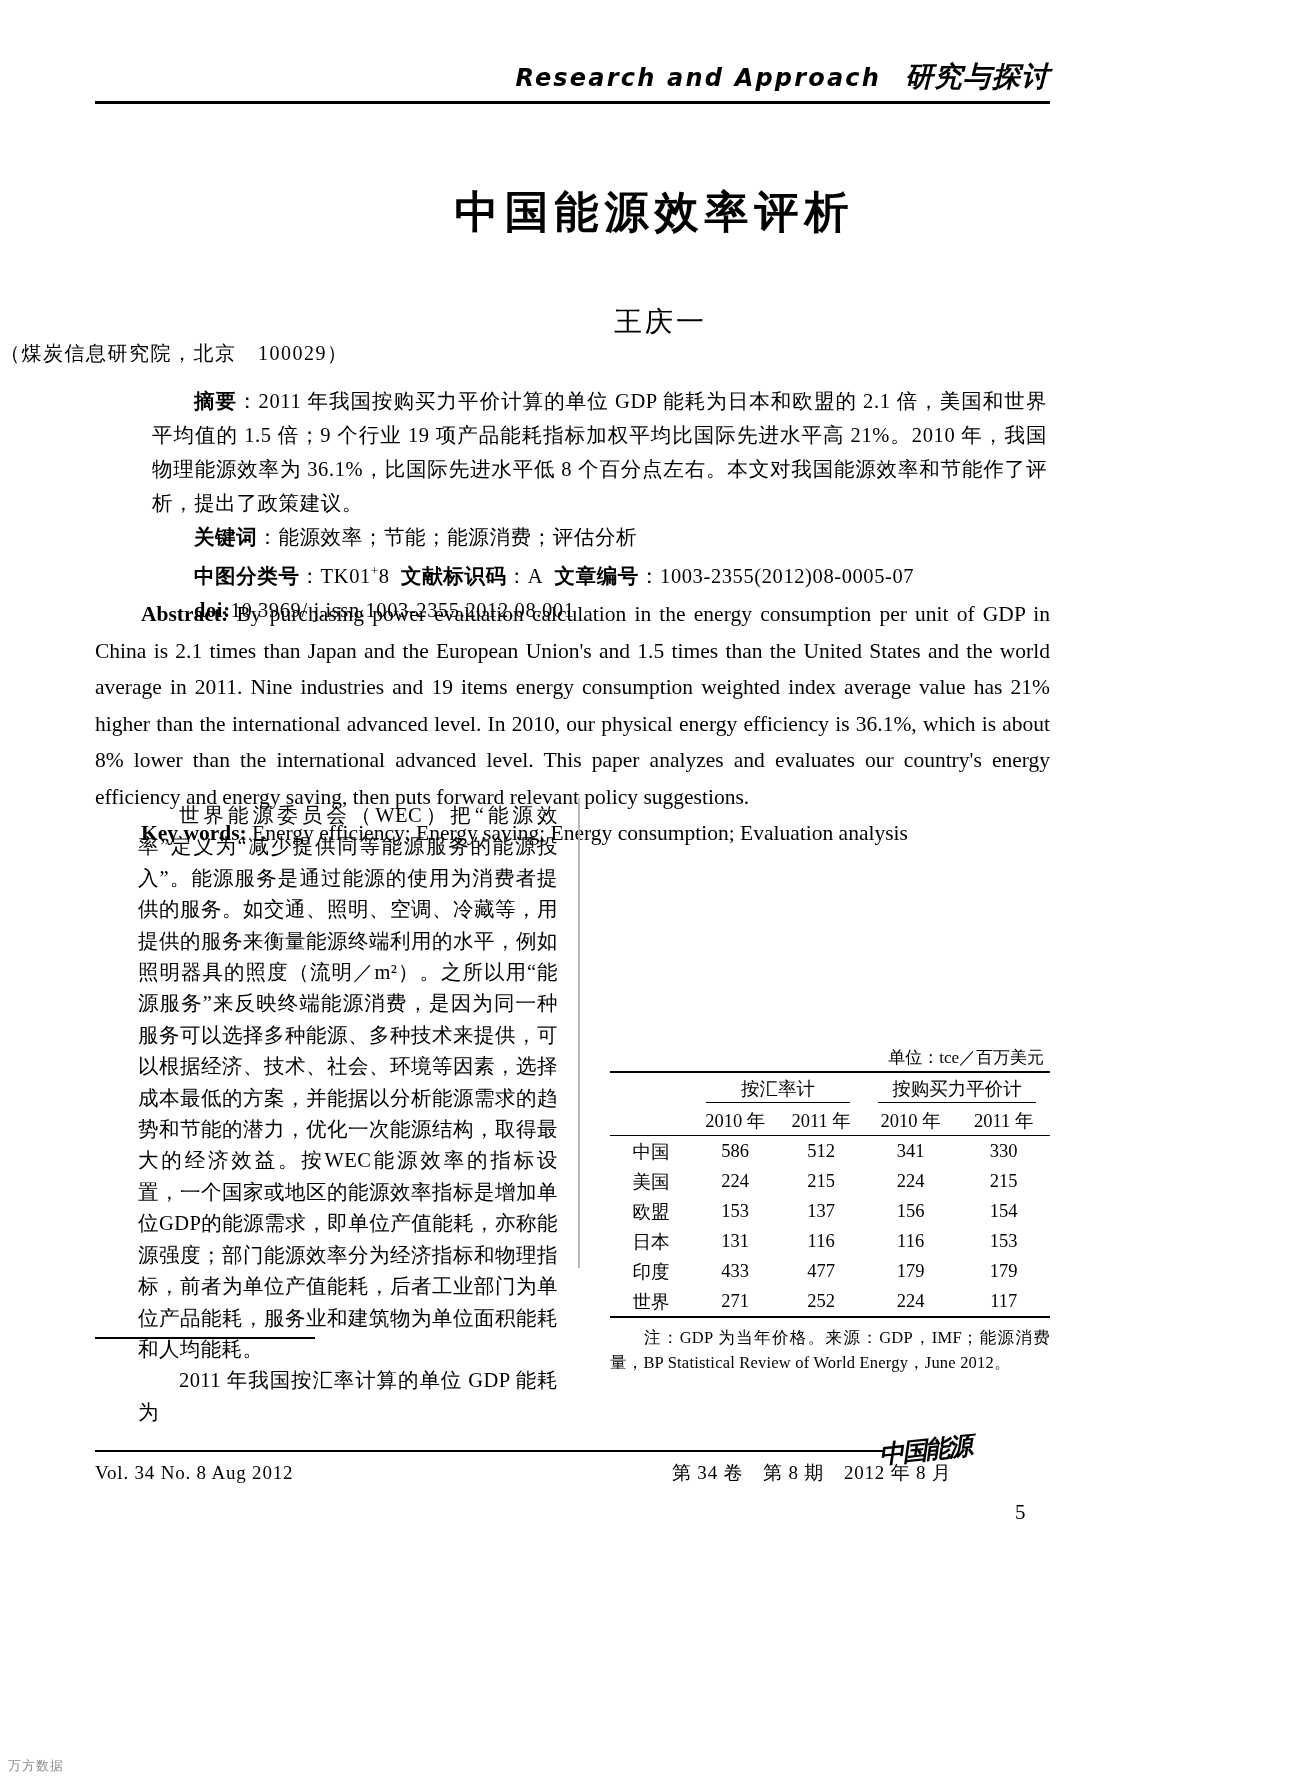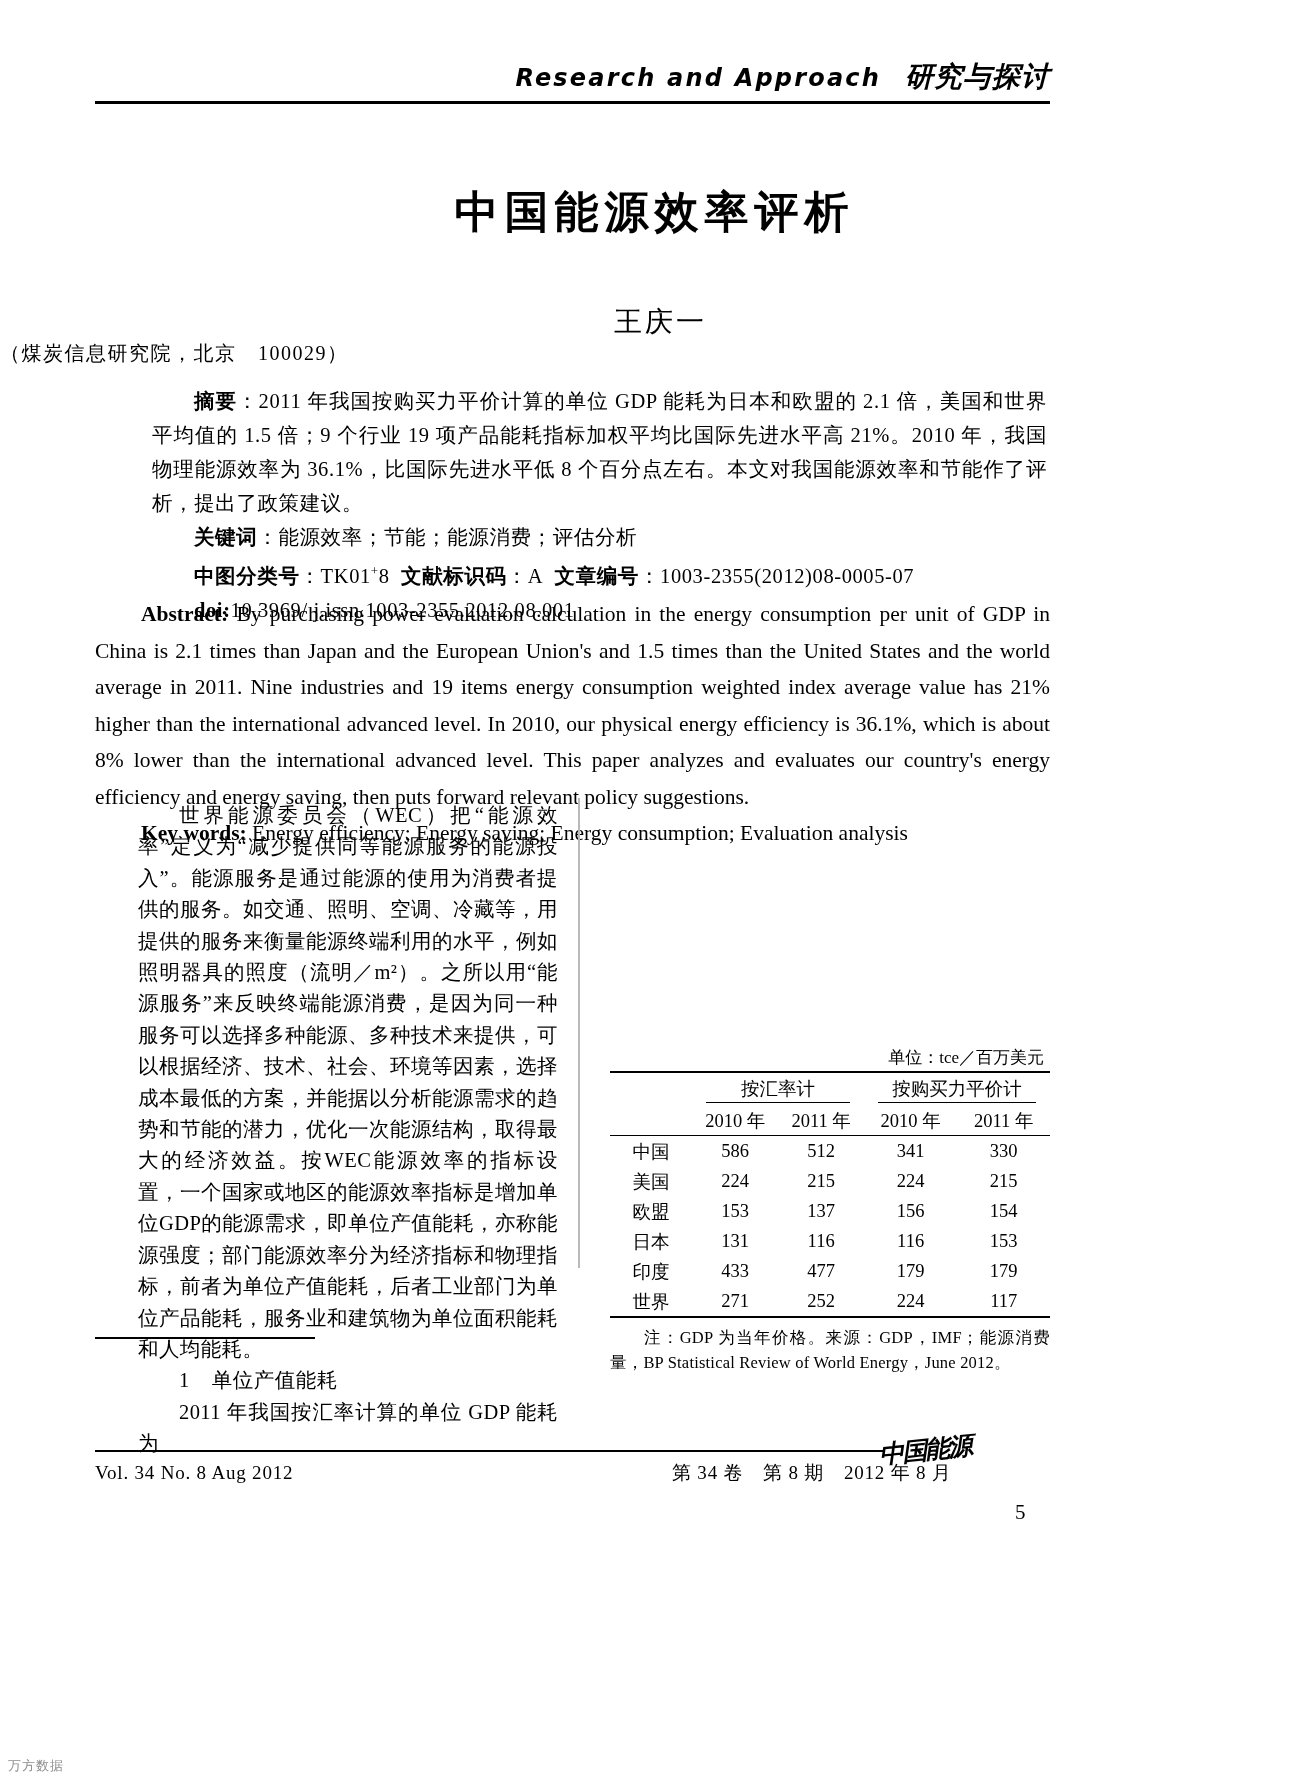--- a/index.html
+++ b/index.html
@@ -307,21 +307,20 @@
   <div class="en-block">
     <p class="en-abstract"><b>Abstract:</b><span> By purchasing power evaluation calculation in the energy consumption per unit of GDP in China is 2.1 times than Japan and the European Union's and 1.5 times than the United States and the world average in 2011. Nine industries and 19 items energy consumption weighted index average value has 21% higher than the international advanced level. In 2010, our physical energy efficiency is 36.1%, which is about 8% lower than the international advanced level. This paper analyzes and evaluates our country's energy efficiency and energy saving, then puts forward relevant policy suggestions.</span></p>
     <p class="en-keywords"><b>Key words:</b><span> Energy efficiency; Energy saving; Energy consumption; Evaluation analysis</span></p>
   </div>
 
   <div class="colrule"></div>
 
   <div class="cols">
     <div class="col col-left">
       <p class="indent2">世界能源委员会（WEC）把“能源效率”定义为“减少提供同等能源服务的能源投入”。能源服务是通过能源的使用为消费者提供的服务。如交通、照明、空调、冷藏等，用提供的服务来衡量能源终端利用的水平，例如照明器具的照度（流明／m²）。之所以用“能源服务”来反映终端能源消费，是因为同一种服务可以选择多种能源、多种技术来提供，可以根据经济、技术、社会、环境等因素，选择成本最低的方案，并能据以分析能源需求的趋势和节能的潜力，优化一次能源结构，取得最大的经济效益。按WEC能源效率的指标设置，一个国家或地区的能源效率指标是增加单位GDP的能源需求，即单位产值能耗，亦称能源强度；部门能源效率分为经济指标和物理指标，前者为单位产值能耗，后者工业部门为单位产品能耗，服务业和建筑物为单位面积能耗和人均能耗。</p>
-      <p class="sec-head indent2"><span class="num">1</span><span>单位产值能耗</span></p>
       <p class="indent2">2011 年我国按汇率计算的单位 GDP 能耗为</p>
     </div>
 
   </div>
 
   <div class="tablewrap">
     <div class="tbl-unit">单位：tce／百万美元</div>
     <table class="t1">
       <thead>
         <tr class="grp">

